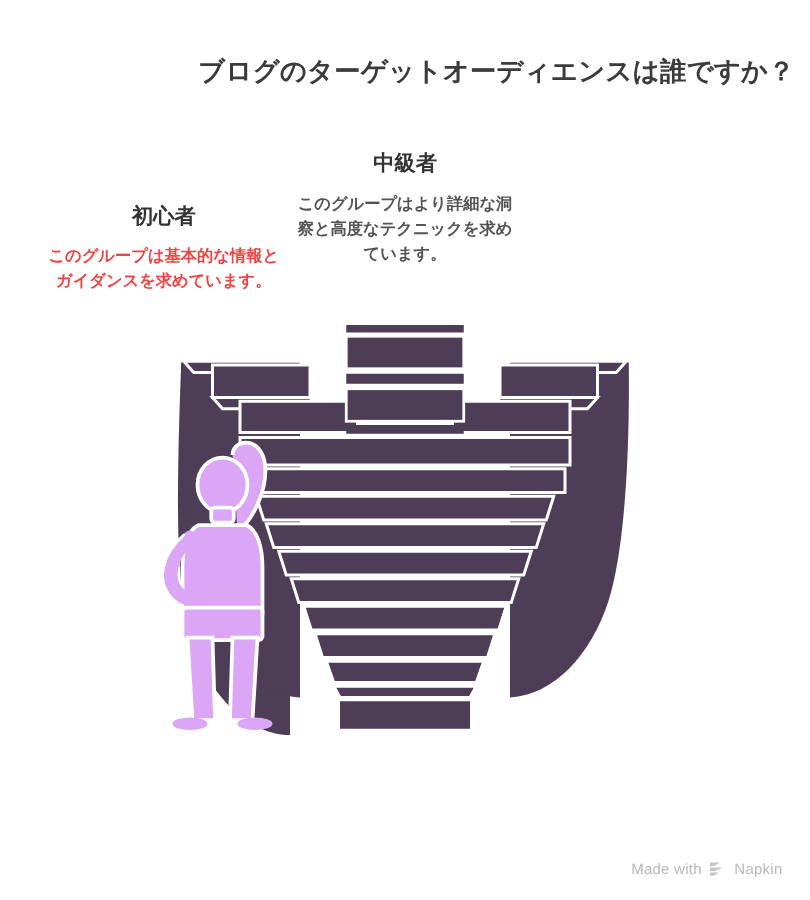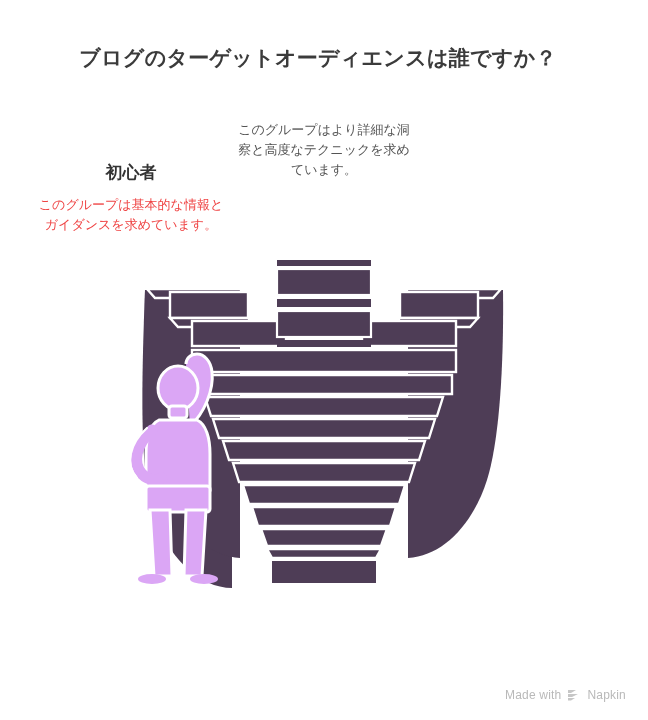--- a/index.html
+++ b/index.html
@@ -18,21 +18,21 @@
     height: 720px;
     background: #ffffff;
   }
 
   
   #title {
     position: absolute;
     left: 0;
     top: 44px;
     width: 636px;
-    text-align: center;
+    text-align: right;
     font-size: 21px;
     font-weight: bold;
     color: #3b3b3b;
     letter-spacing: 0.3px;
     line-height: 1.35;
   }
 
   
   .col {
     position: absolute;
@@ -40,21 +40,21 @@
   }
   .col-heading {
     font-size: 17px;
     font-weight: bold;
     color: #333333;
     line-height: 1.3;
     margin-bottom: 11px;
   }
   .col-body {
     font-size: 13px;
-    font-weight: normal;
+    font-weight: bold;
     color: #545454;
     line-height: 1.55;
   }
 
   #col-beginner  { left: 34px;  top: 162px; width: 194px; }
   #col-intermediate { left: 232px; top: 120px; width: 184px; }
   #col-expert    { left: 424px; top: 162px; width: 198px; }
 
   
   #figure-wrap {
@@ -87,20 +87,21 @@
 <div id="slide" style="background: rgb(255, 255, 255);">
 
   <div id="title" style="color: rgb(59, 59, 59);">ブログのターゲットオーディエンスは誰ですか？</div>
 
   <div class="col" id="col-beginner">
     <div class="col-heading" style="color: rgb(51, 51, 51);">初心者</div>
     <div class="col-body" style="color: #ef4444;">このグループは基本的な情報とガイダンスを求めています。</div>
   </div>
 
   <div class="col" id="col-intermediate">
+    <div class="col-heading" style="color: rgb(51, 51, 51);">中級者</div>
     <div class="col-body" style="color: rgb(84, 84, 84);">このグループはより詳細な洞察と高度なテクニックを求めています。</div>
   </div>
 
   <div class="col" id="col-expert">
   </div>
 
   <div id="figure-wrap">
     <svg id="figure-svg" viewBox="0 0 648 340" xmlns="http://www.w3.org/2000/svg">
 
       <g id="struct">

